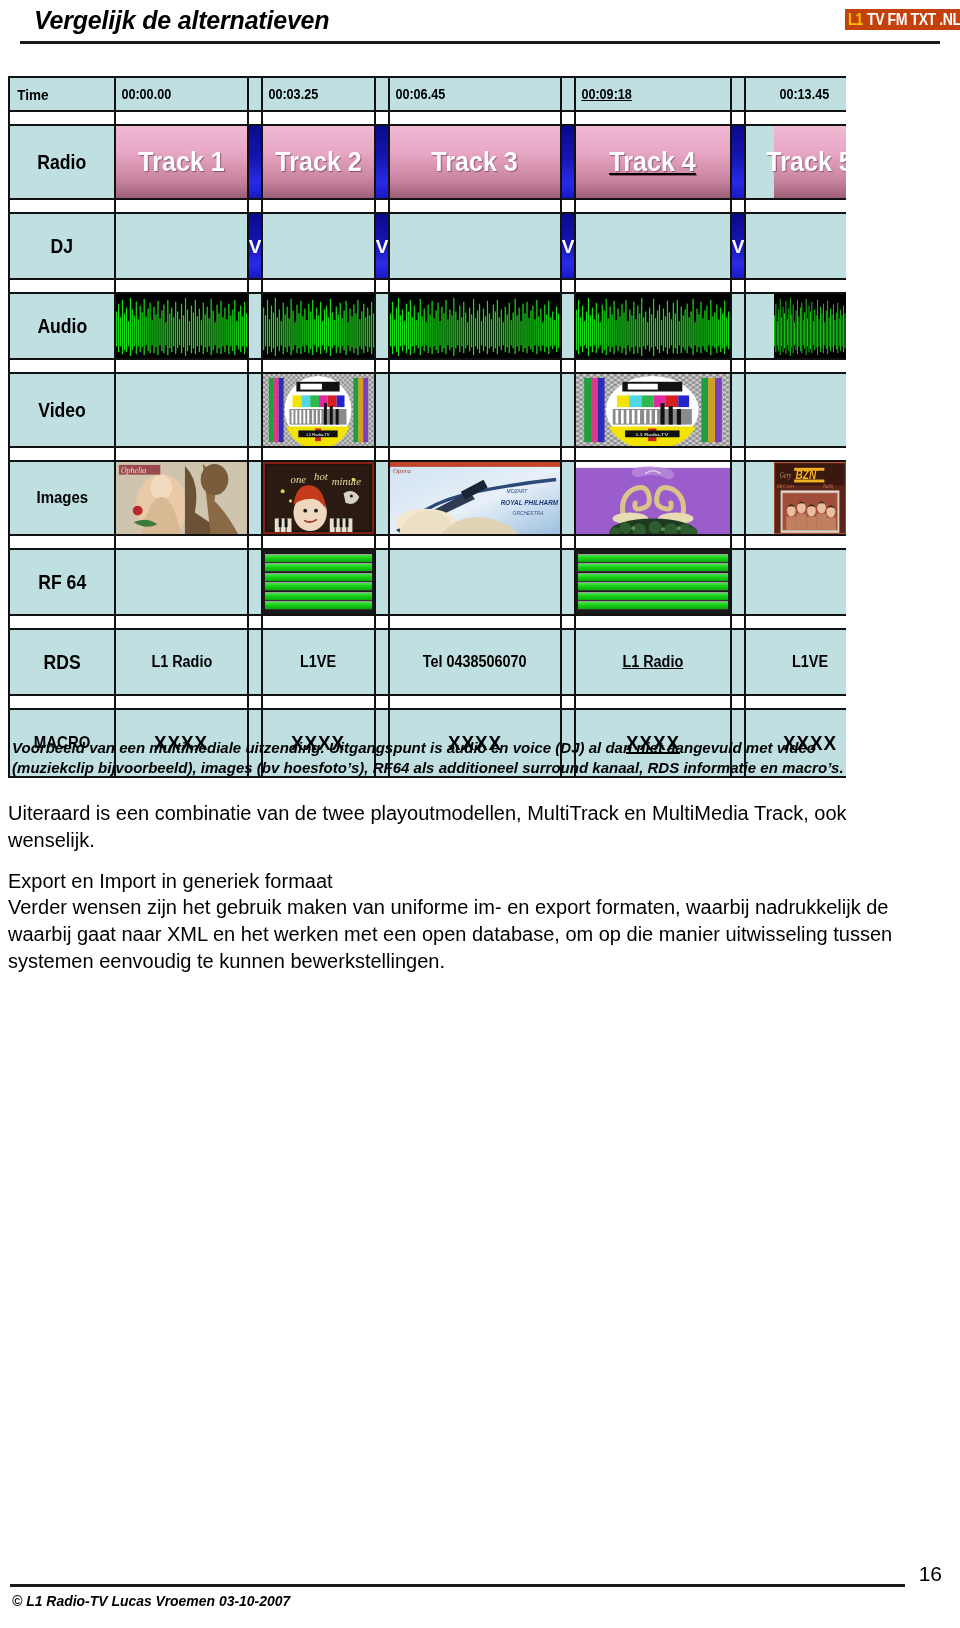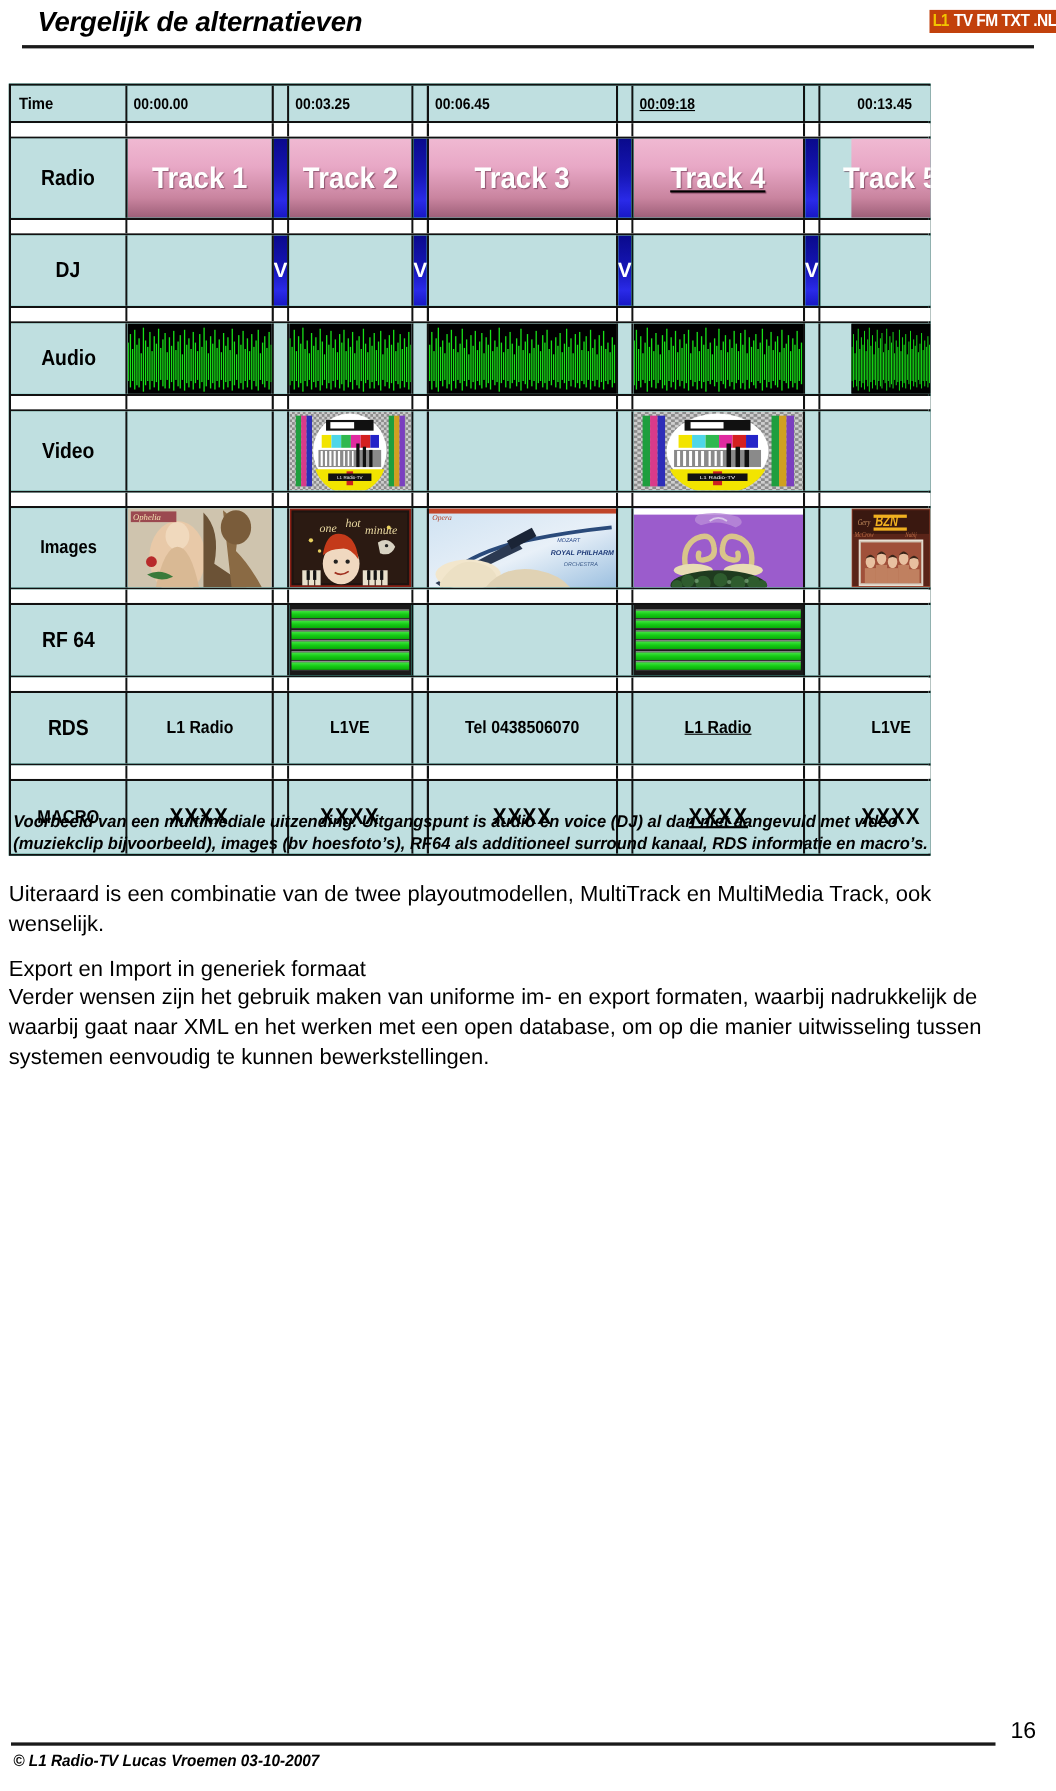--- a/index.html
+++ b/index.html
@@ -44,21 +44,21 @@
     position:absolute;left:20px;top:41px;width:920px;height:3px;
     background:#1a1a1a;
   }
 
   
   .timeline{
     position:absolute;left:8px;top:76px;
     width:838px;
     border:2px solid #111;
     box-sizing:border-box;
-    background:#5eead4;
+    background:#3b82f6;
   }
   .trow{display:flex;width:100%;box-sizing:border-box;}
   .trow.data{height:66px;}
   .trow.tall{height:74px;}
   .trow.spacer{height:14px;background:#fff;}
 
   .cell{
     box-sizing:border-box;
     border-right:2px solid #111;
     background:#bfdfe0;

